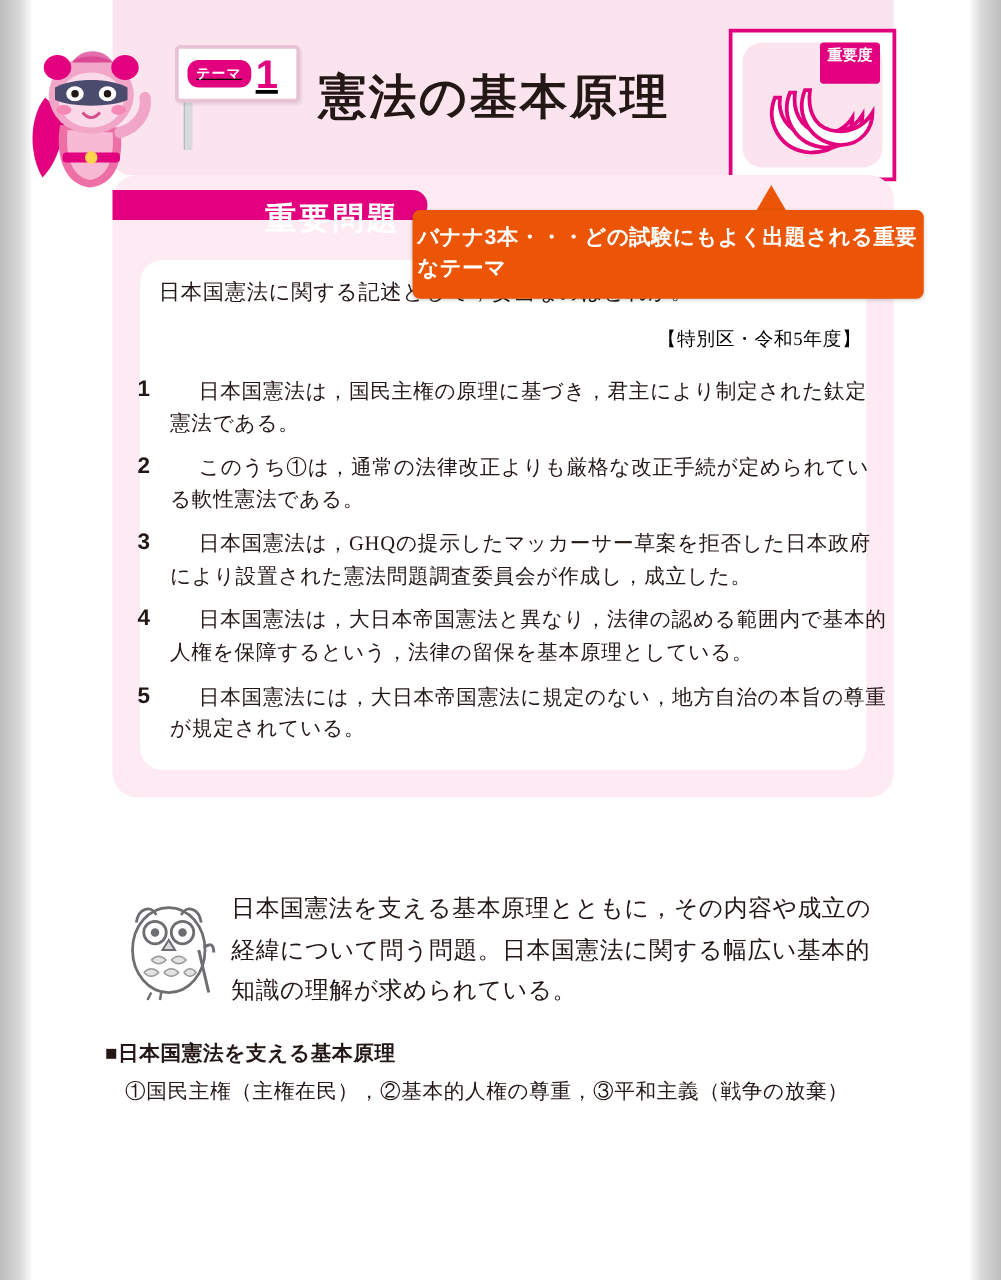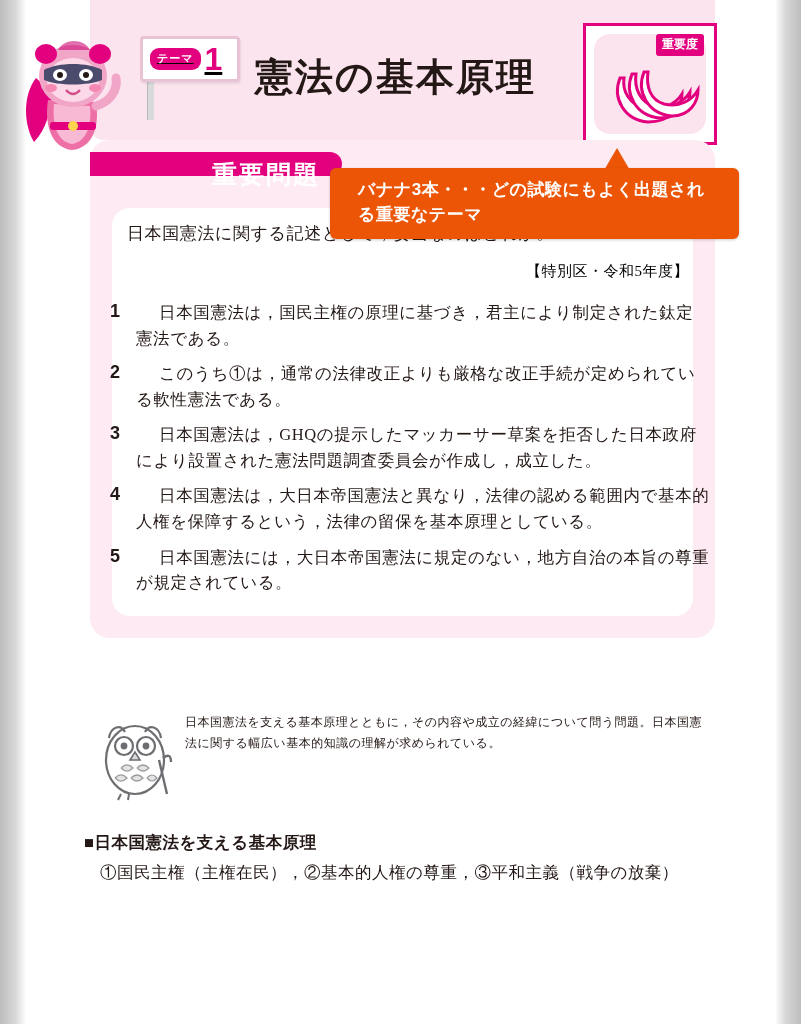--- a/index.html
+++ b/index.html
@@ -94,21 +94,21 @@
     background: #fce4ef;
     border-radius: 16px;
   }
   .importance-label {
     position: absolute;
     right: 10px; top: 8px;
     background: #e2007f;
     color: #fff;
     font-size: 12px;
     font-weight: bold;
-    padding: 2px 6px 3px;
+    padding: 2px 6px 14px;
     border-radius: 3px;
     font-family: "Liberation Sans", sans-serif;
   }
   .bananas { position: absolute; left: 16px; top: 38px; }
 
   
   .mascot { position: absolute; left: 18px; top: 30px; }
 
   
   .q-card {
@@ -186,21 +186,21 @@
   }
 
   
   .callout {
     position: absolute;
     left: 330px; top: 168px;
     width: 409px;
     background: #eb5505;
     color: #ffffff;
     border-radius: 6px;
-    padding: 10px 28px 12px;
+    padding: 10px 4px 12px;
     font-size: 17px;
     line-height: 1.45;
     letter-spacing: .5px;
     font-family: "Liberation Sans", sans-serif;
     font-weight: bold;
     box-shadow: 0 1px 3px rgba(0,0,0,.2);
   }
   .callout-tail {
     position: absolute;
     left: 603px; top: 148px;
@@ -225,21 +225,21 @@
     font-size: 21px;
     font-weight: bold;
     letter-spacing: 2px;
     font-family: "Liberation Sans", sans-serif;
   }
   .owl { position: absolute; left: 95px; top: 712px; }
   .exp-text {
     position: absolute;
     left: 185px; top: 712px;
     width: 527px;
-    font-size: 12px;
+    font-size: 19px;
     line-height: 1.72;
     color: #231815;
     letter-spacing: .5px;
   }
   .sec-head {
     position: absolute;
     left: 84px; top: 832px;
     font-size: 16.5px;
     font-weight: bold;
     color: #231815;

